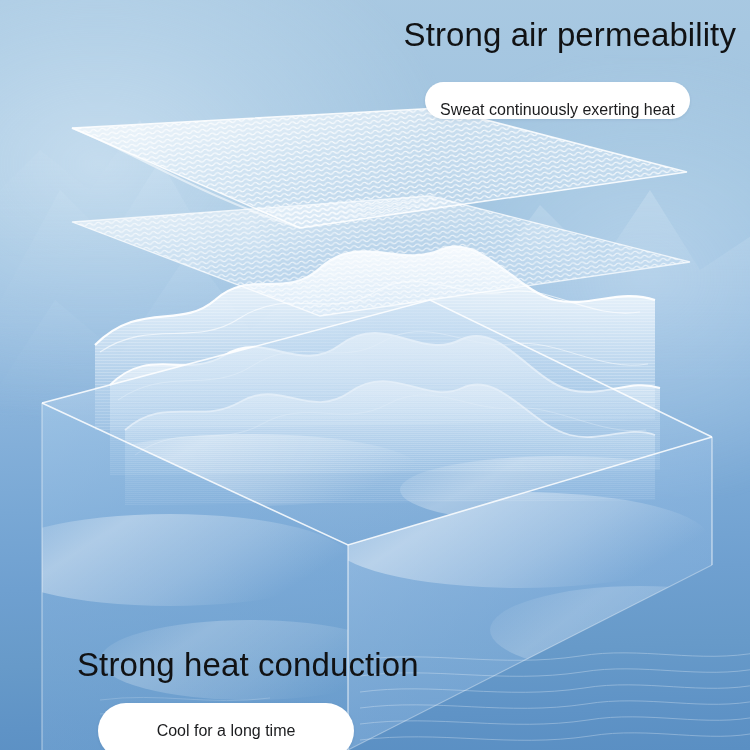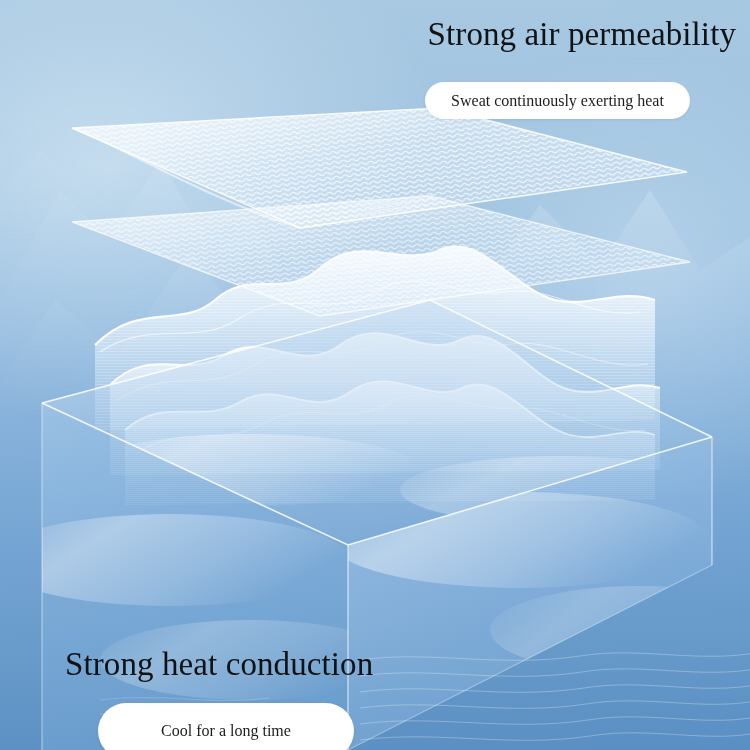--- a/index.html
+++ b/index.html
@@ -6,21 +6,21 @@
   html, body {
     margin: 0;
     padding: 0;
     background: #000;
   }
   #stage {
     position: relative;
     width: 750px;
     height: 750px;
     overflow: hidden;
-    font-family: Liberation Serif, serif;
+    font-family: Liberation Sans, sans-serif;
     background: #88b6de;
   }
 
   
   .bg-base {
     position: absolute;
     inset: 0;
     background:
       linear-gradient(178deg,
         #a9c9e2 0%,
@@ -77,35 +77,35 @@
   .headline {
     position: absolute;
     color: #111214;
     font-size: 33px;
     font-weight: 400;
     letter-spacing: .1px;
     white-space: nowrap;
     line-height: 1;
   }
   .headline-top { right: 14px; top: 18px; }
-  .headline-bottom { left: 65px; top: 648px; }
+  .headline-bottom { left: 77px; top: 648px; }
 
   .pill {
     position: absolute;
     display: flex;
     align-items: center;
     justify-content: center;
     background: #ffffff;
     border-radius: 999px;
     color: #1b1c1e;
     font-size: 16px;
     white-space: nowrap;
     box-shadow: 0 1px 3px rgba(40,70,100,0.10);
   }
-  .pill-top  { left: 425px; top: 82px;  width: 265px; height: 37px; }
+  .pill-top  { left: 425px; top: 82px;  width: 265px; height: 37px; align-items: flex-end; }
   .pill-bottom { left: 98px; top: 703px; width: 256px; height: 56px; }
 </style>
 </head>
 <body>
 
 <div id="stage">
 
   <div class="bg-base"></div>
   <div class="bg-glow-left"></div>
   <div class="bg-glow-right"></div>

